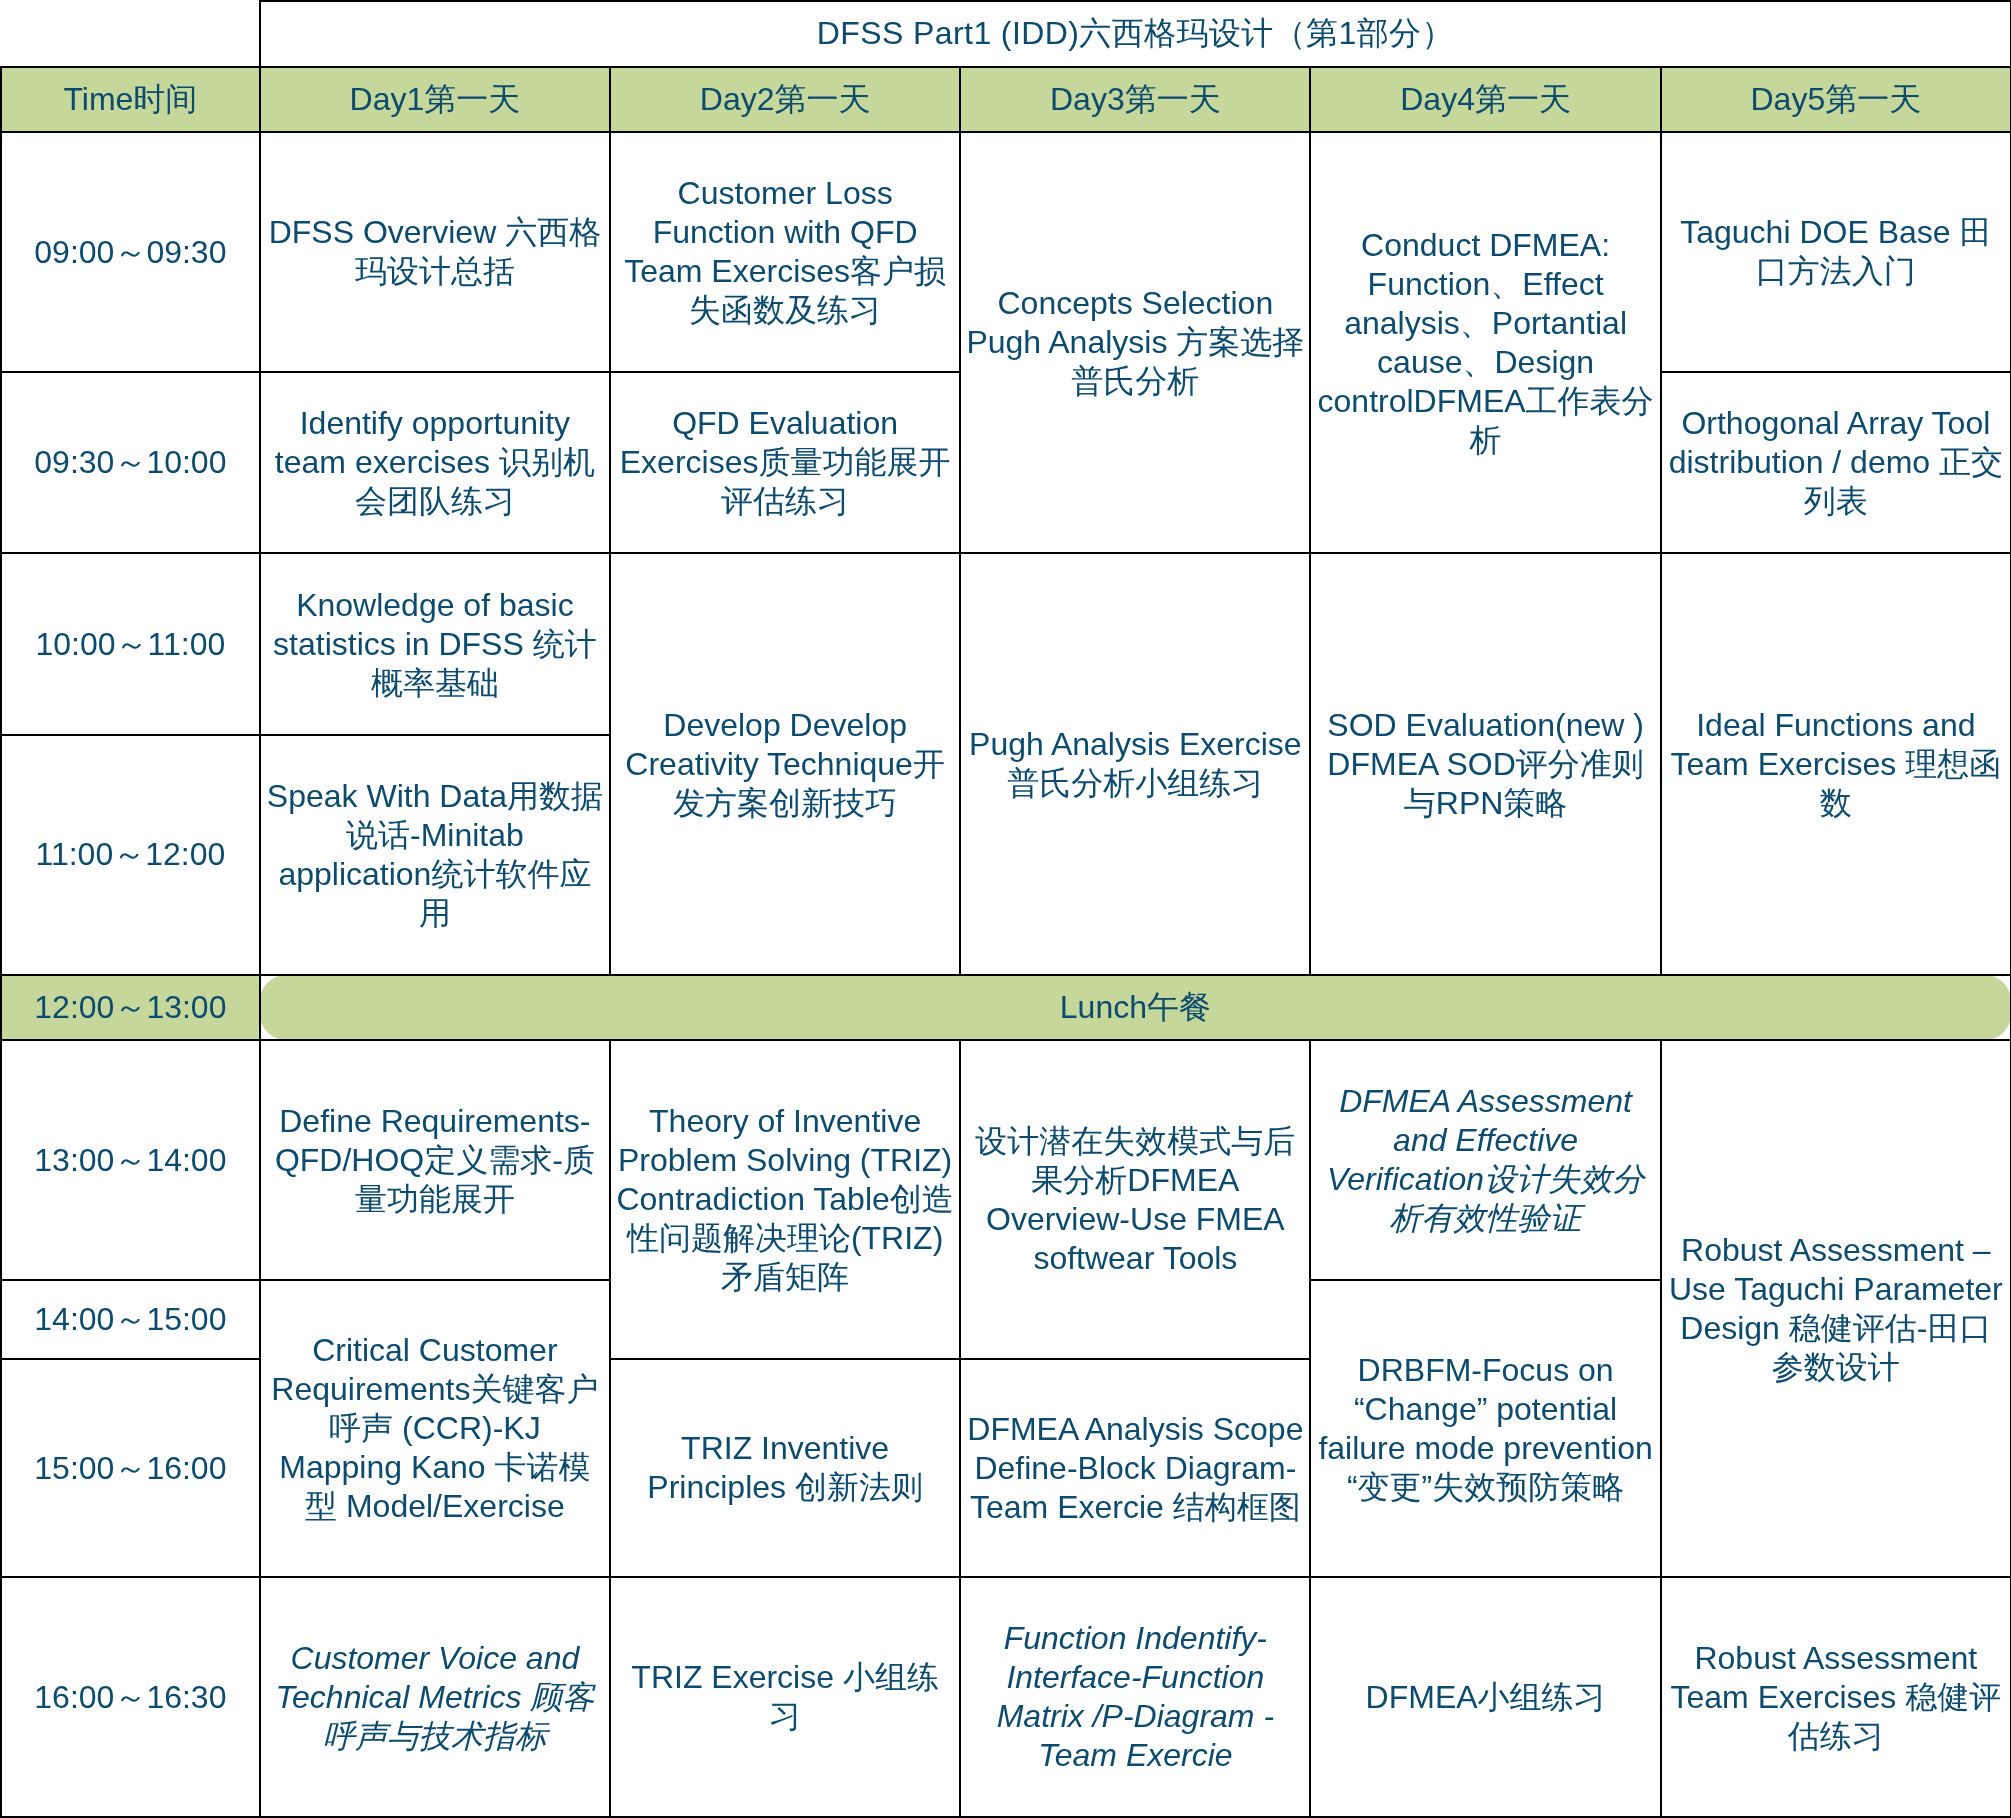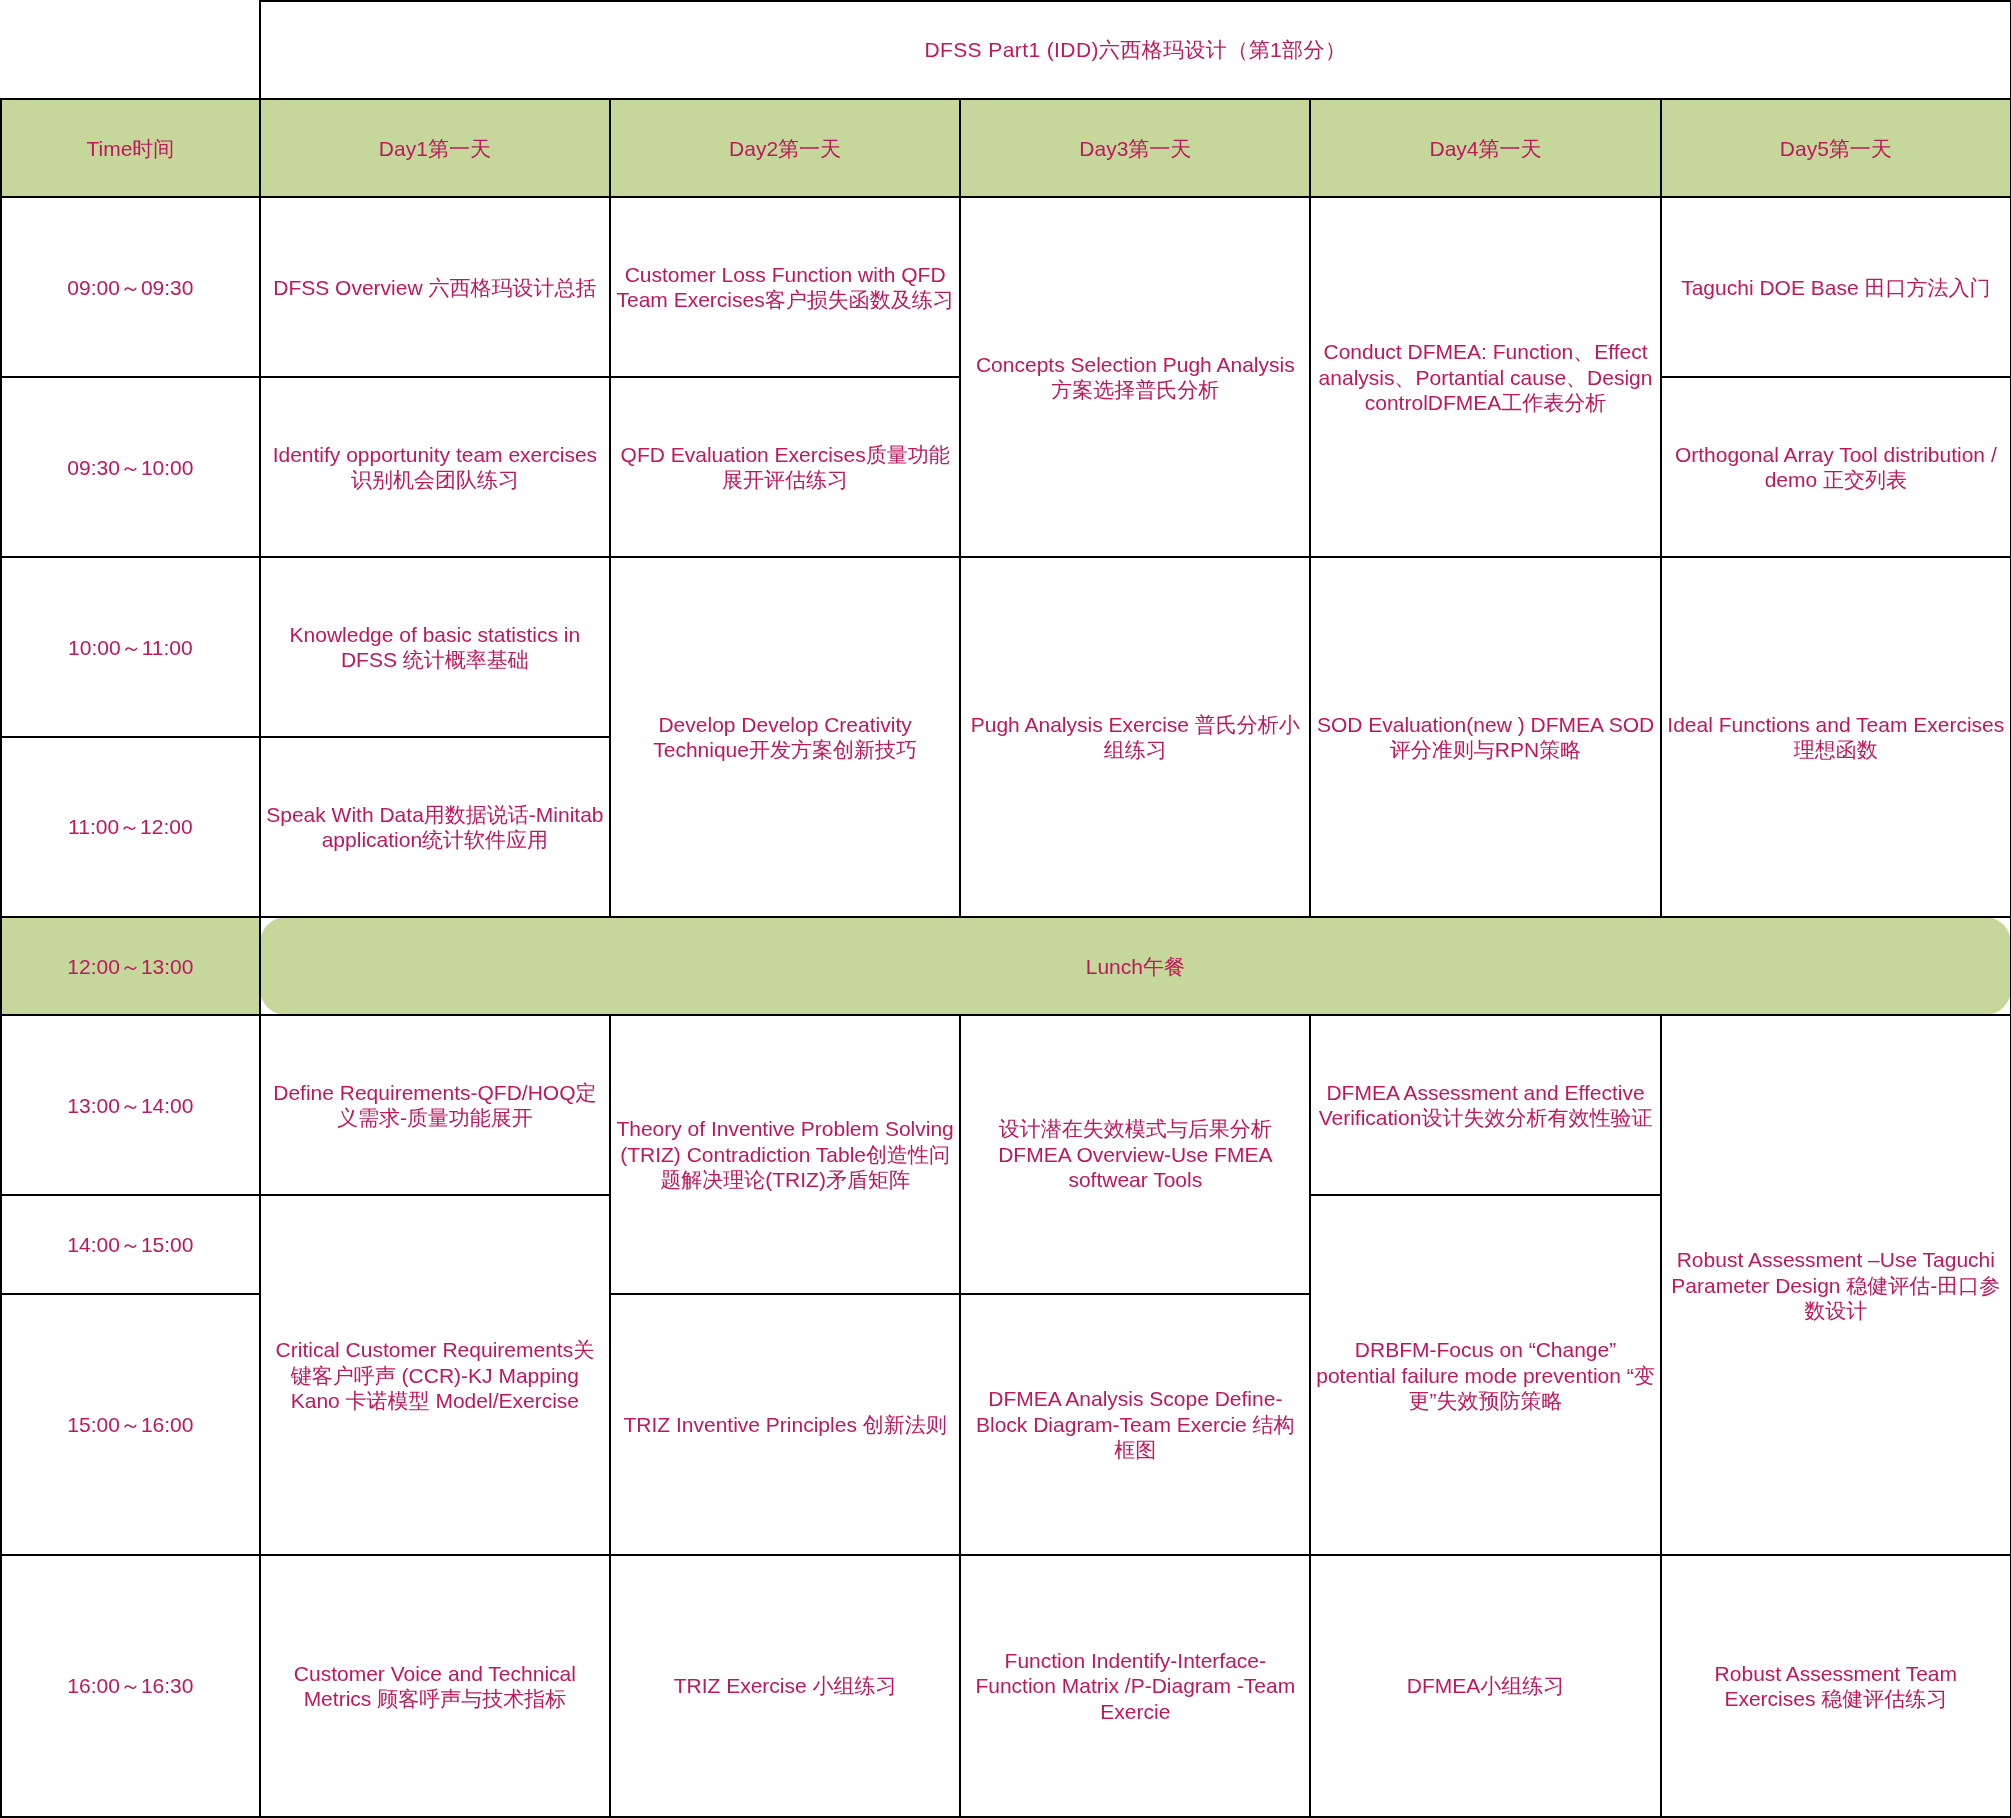--- a/index.html
+++ b/index.html
@@ -16,24 +16,24 @@
   table.schedule {
     border-collapse: collapse;
     table-layout: fixed;
     width: 2012px;
     height: 1818px;
   }
   table.schedule td {
     border: 2.4px solid #000000;
     vertical-align: middle;
     text-align: center;
-    font-size: 21px;
+    font-size: 32px;
     line-height: 1.22;
     padding: 1.6px 4.8px;
-    color: #be185d;
+    color: #0c4a6e;
     overflow: hidden;
   }
   .col-time { width: 249px; }
   .col-day  { width: 337px; }
 
   .title-cell {
     font-size: 37px;
     background: #ffffff;
     font-weight: normal;
     letter-spacing: 0.4px;
@@ -52,20 +52,21 @@
     background: #c5d79a;
     font-size: 34px;
     border-radius: 26px;
   }
   .lunch-time {
     background: #c5d79a;
     font-size: 34px;
   }
   .left {
     text-align: left;
+    font-style: italic;
   }
   .corner {
     background: #ffffff;
     border-left: none !important;
     border-top: none !important;
   }
 </style>
 </head>
 <body>
 

